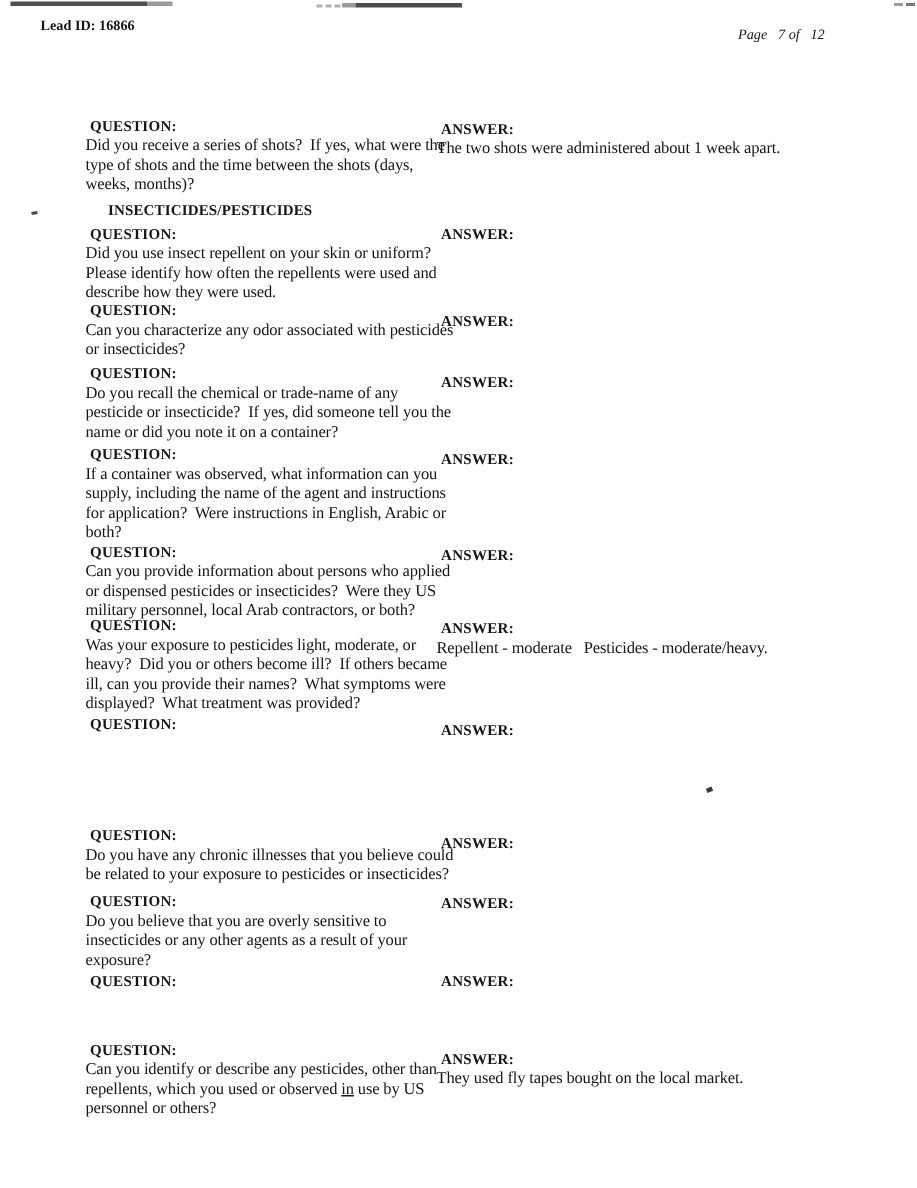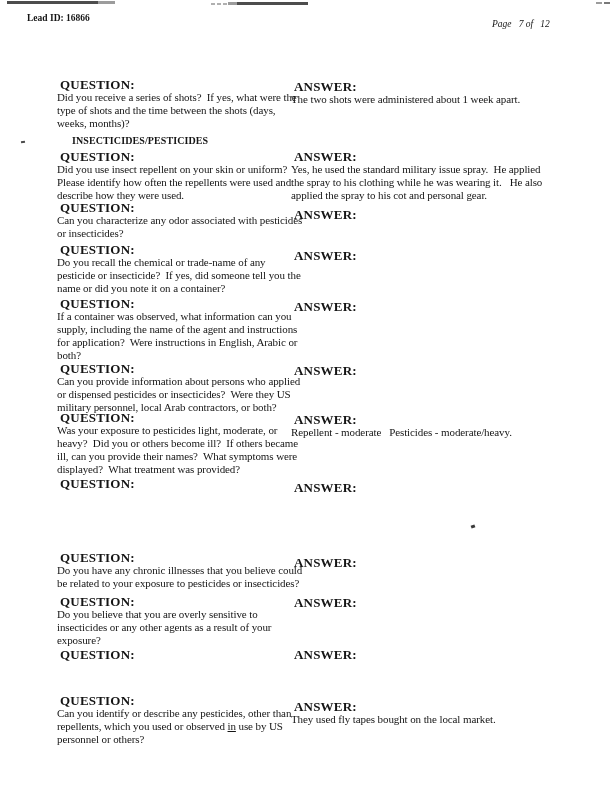--- a/index.html
+++ b/index.html
@@ -33,21 +33,21 @@
   }
   .speck{
     position:absolute;left:471px;top:525px;width:4px;height:3px;
     background:#3a3a3a;transform:rotate(-20deg);
   }
   
   .row{position:absolute;left:0;top:0;width:611px;}
   .q-cell{position:absolute;left:57px;width:240px;}
   .a-cell{position:absolute;left:291px;width:295px;}
   .label{
-    font-size:13px;font-weight:bold;letter-spacing:0.2px;
+    font-size:10px;font-weight:bold;letter-spacing:0.2px;
     line-height:13px;white-space:pre;
     padding-left:3px;
   }
   .qa-text{
     font-size:11px;letter-spacing:-0.1px;line-height:13px;
     white-space:pre;
   }
   .u{text-decoration:underline;}
 </style>
 </head>
@@ -88,23 +88,20 @@
 
   <div class="row" style="top:150px">
     <div class="q-cell">
       <div class="label">QUESTION:</div>
       <div class="qa-text">Did you use insect repellent on your skin or uniform?
 Please identify how often the repellents were used and
 describe how they were used.</div>
     </div>
     <div class="a-cell">
       <div class="label">ANSWER:</div>
-      <div class="qa-text">Yes, he used the standard military issue spray.  He applied
-the spray to his clothing while he was wearing it.   He also
-applied the spray to his cot and personal gear.</div>
     </div>
   </div>
 
   <div class="row" style="top:201px">
     <div class="q-cell">
       <div class="label">QUESTION:</div>
       <div class="qa-text">Can you characterize any odor associated with pesticides
 or insecticides?</div>
     </div>
     <div class="a-cell" style="margin-top:7px">

